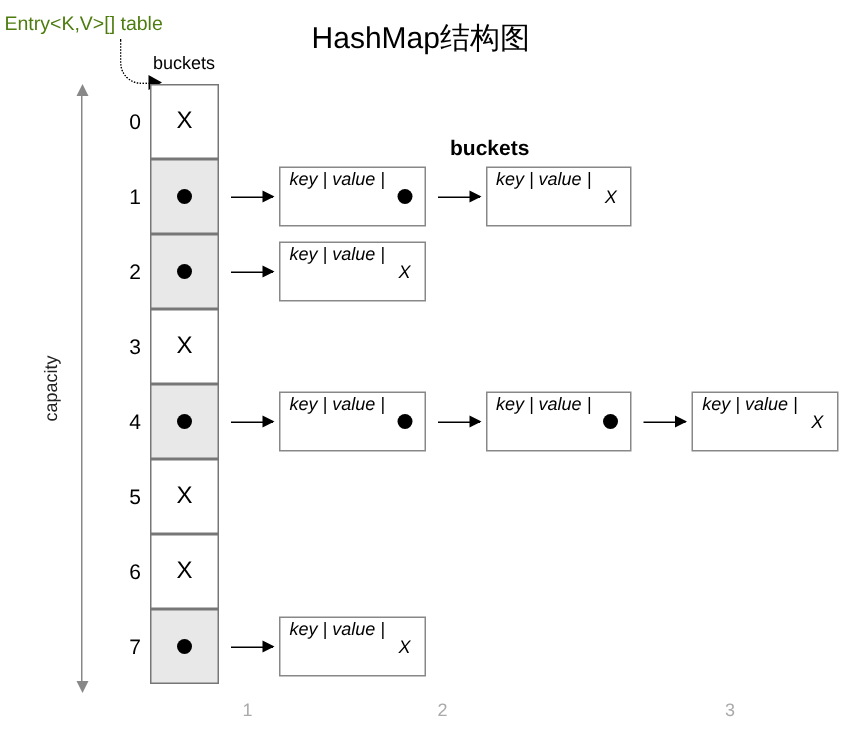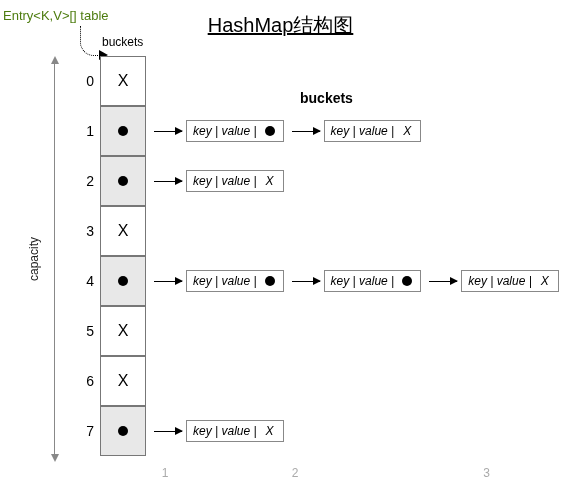--- a/index.html
+++ b/index.html
@@ -19,21 +19,20 @@
     color: #4d7c0f;
     font-size: 13px;
   }
   .title {
     position: absolute;
     left: 0; right: 0;
     top: 12px;
     text-align: center;
     font-size: 20px;
     font-weight: 400;
-    text-decoration: underline;
   }
   .buckets-label {
     position: absolute;
     left: 102px;
     top: 35px;
     font-weight: normal;
     font-size: 12px;
   }
   .entries-label {
     position: absolute;
@@ -136,23 +135,22 @@
   .arrow::after {
     content: '';
     position: absolute; right: -1px; top: -4px;
     width: 0; height: 0;
     border-top: 4.5px solid transparent;
     border-bottom: 4.5px solid transparent;
     border-left: 8px solid #000;
   }
   .entry {
     border: 1px solid #888;
-    height: 22px;
-    display: flex;
-    align-items: center;
+    height: 40px;
+    display: flex;
     padding: 0 6px;
     gap: 4px;
     background: #fff;
   }
   .entry .kv { font-style: italic; font-size: 12px; white-space: nowrap; }
   .entry .nx {
     margin-left: 2px;
     display: flex; align-items: center; justify-content: center;
     width: 14px;
   }

